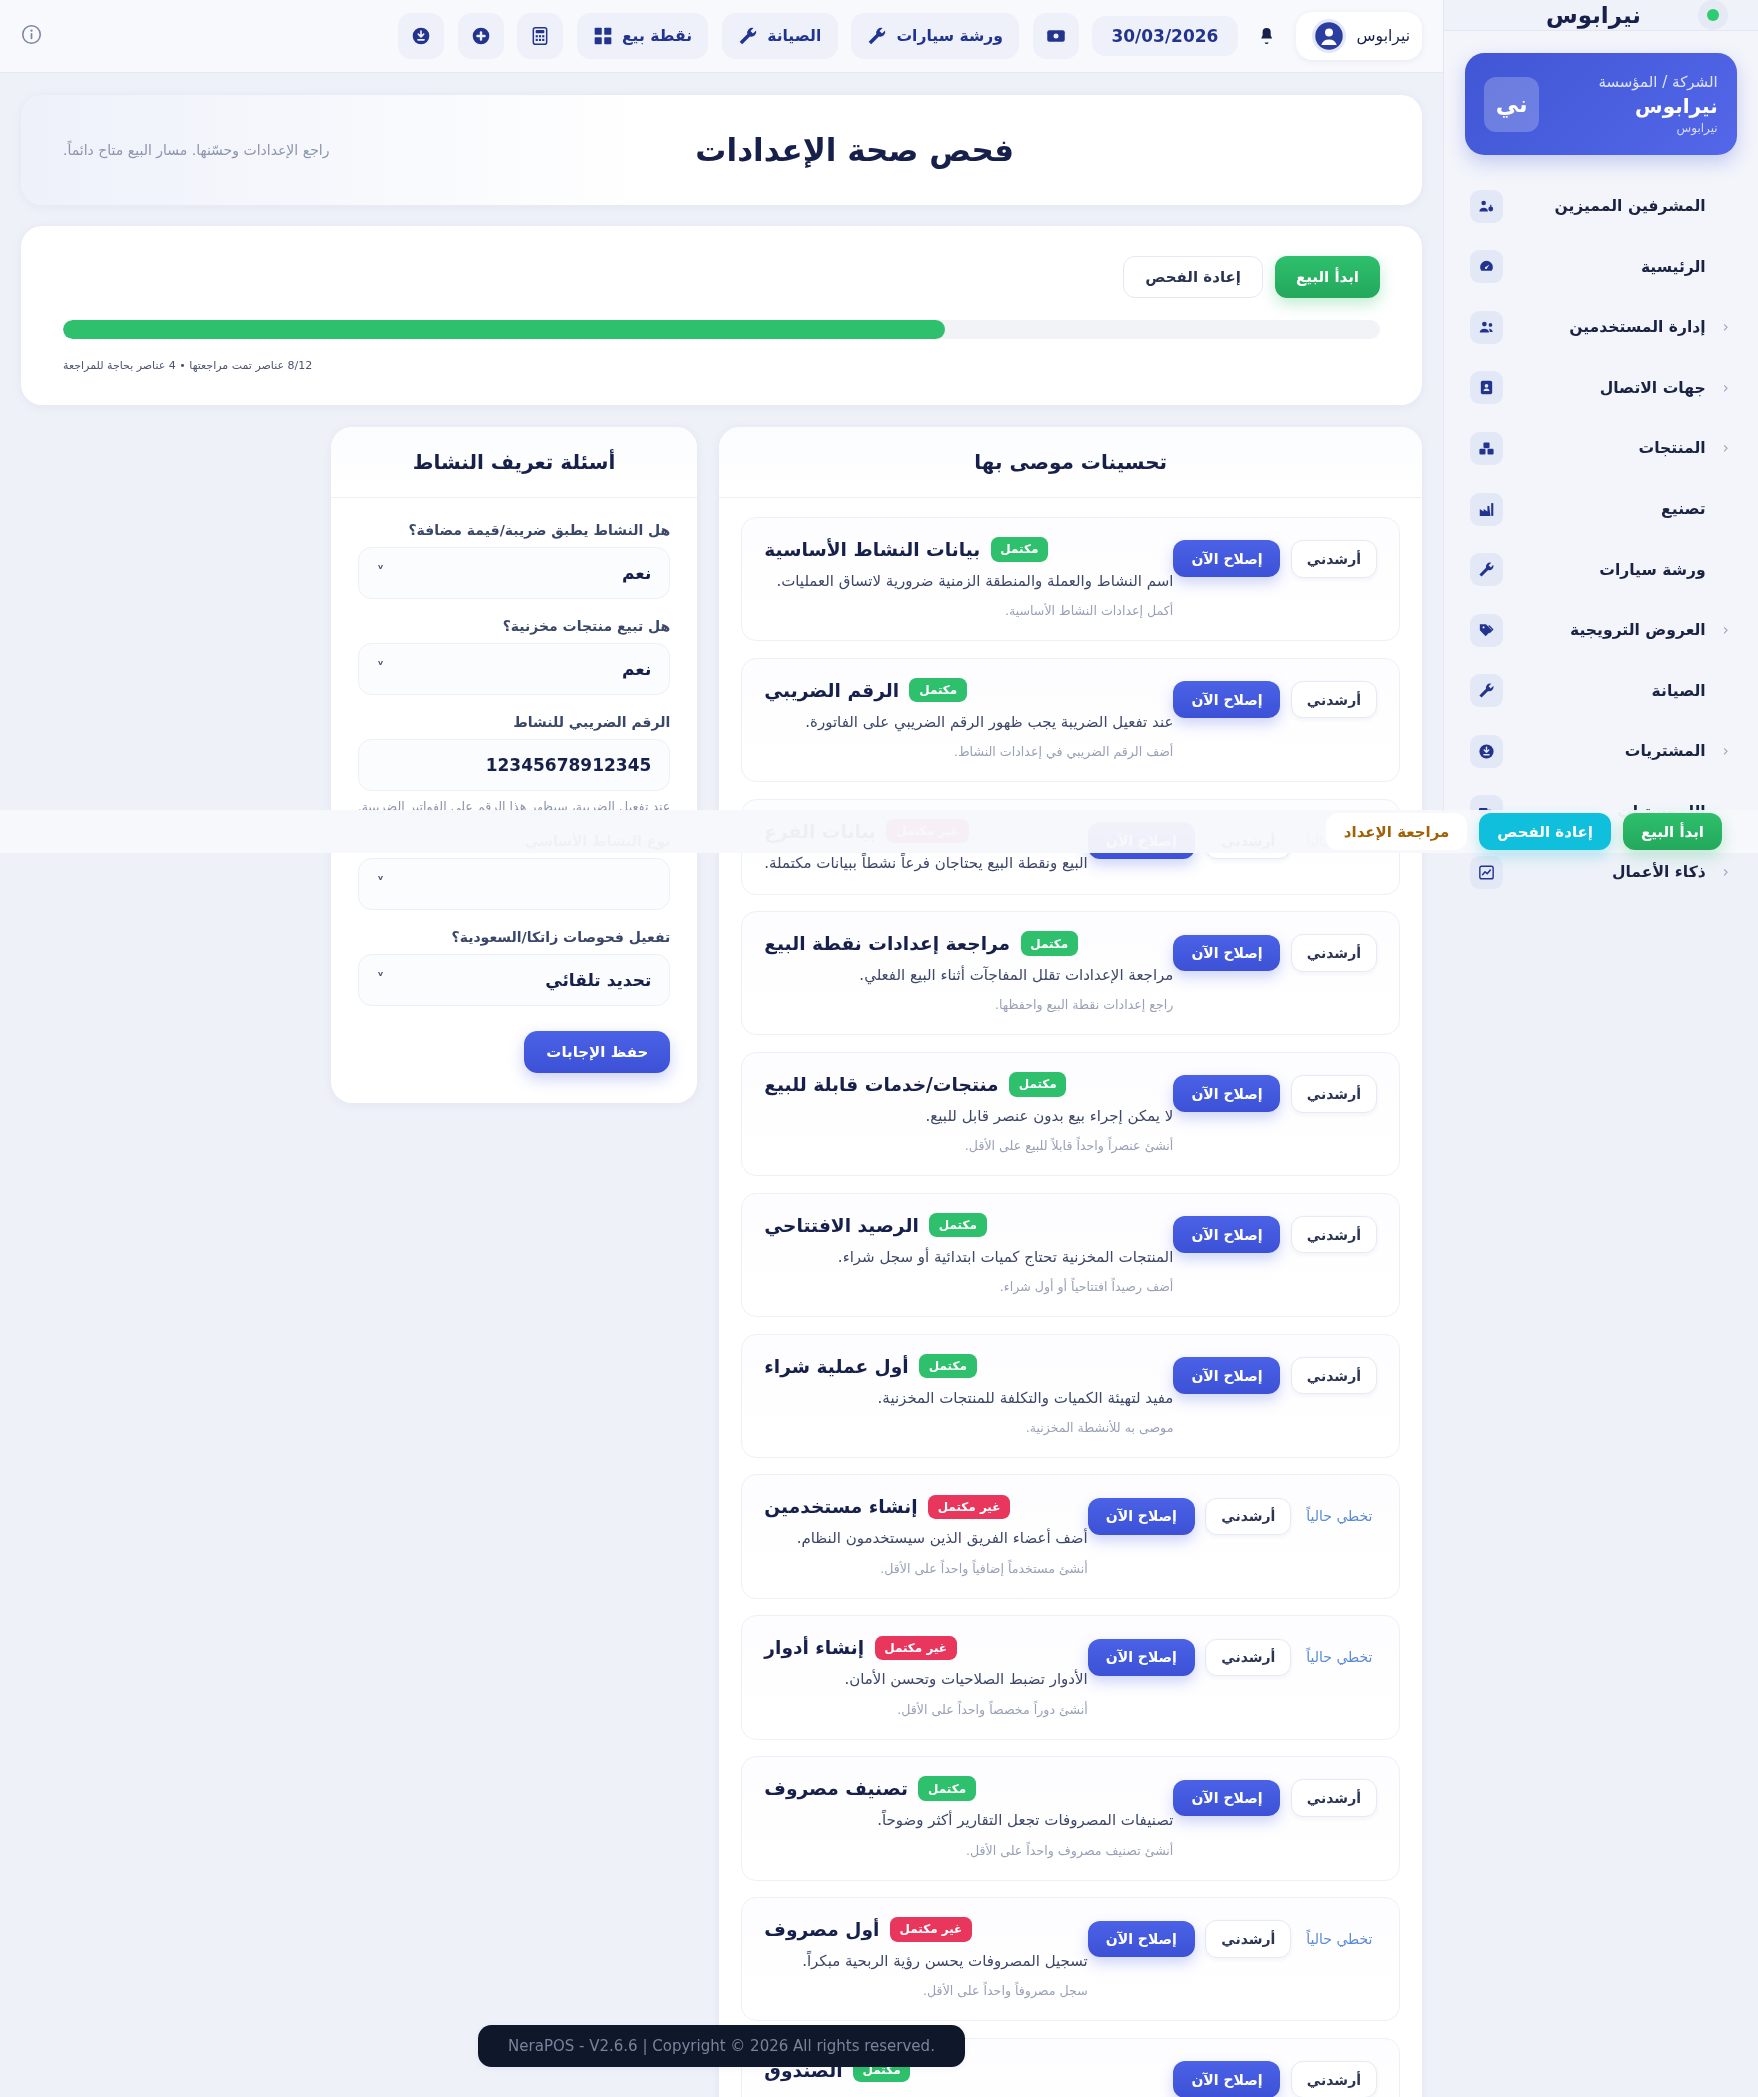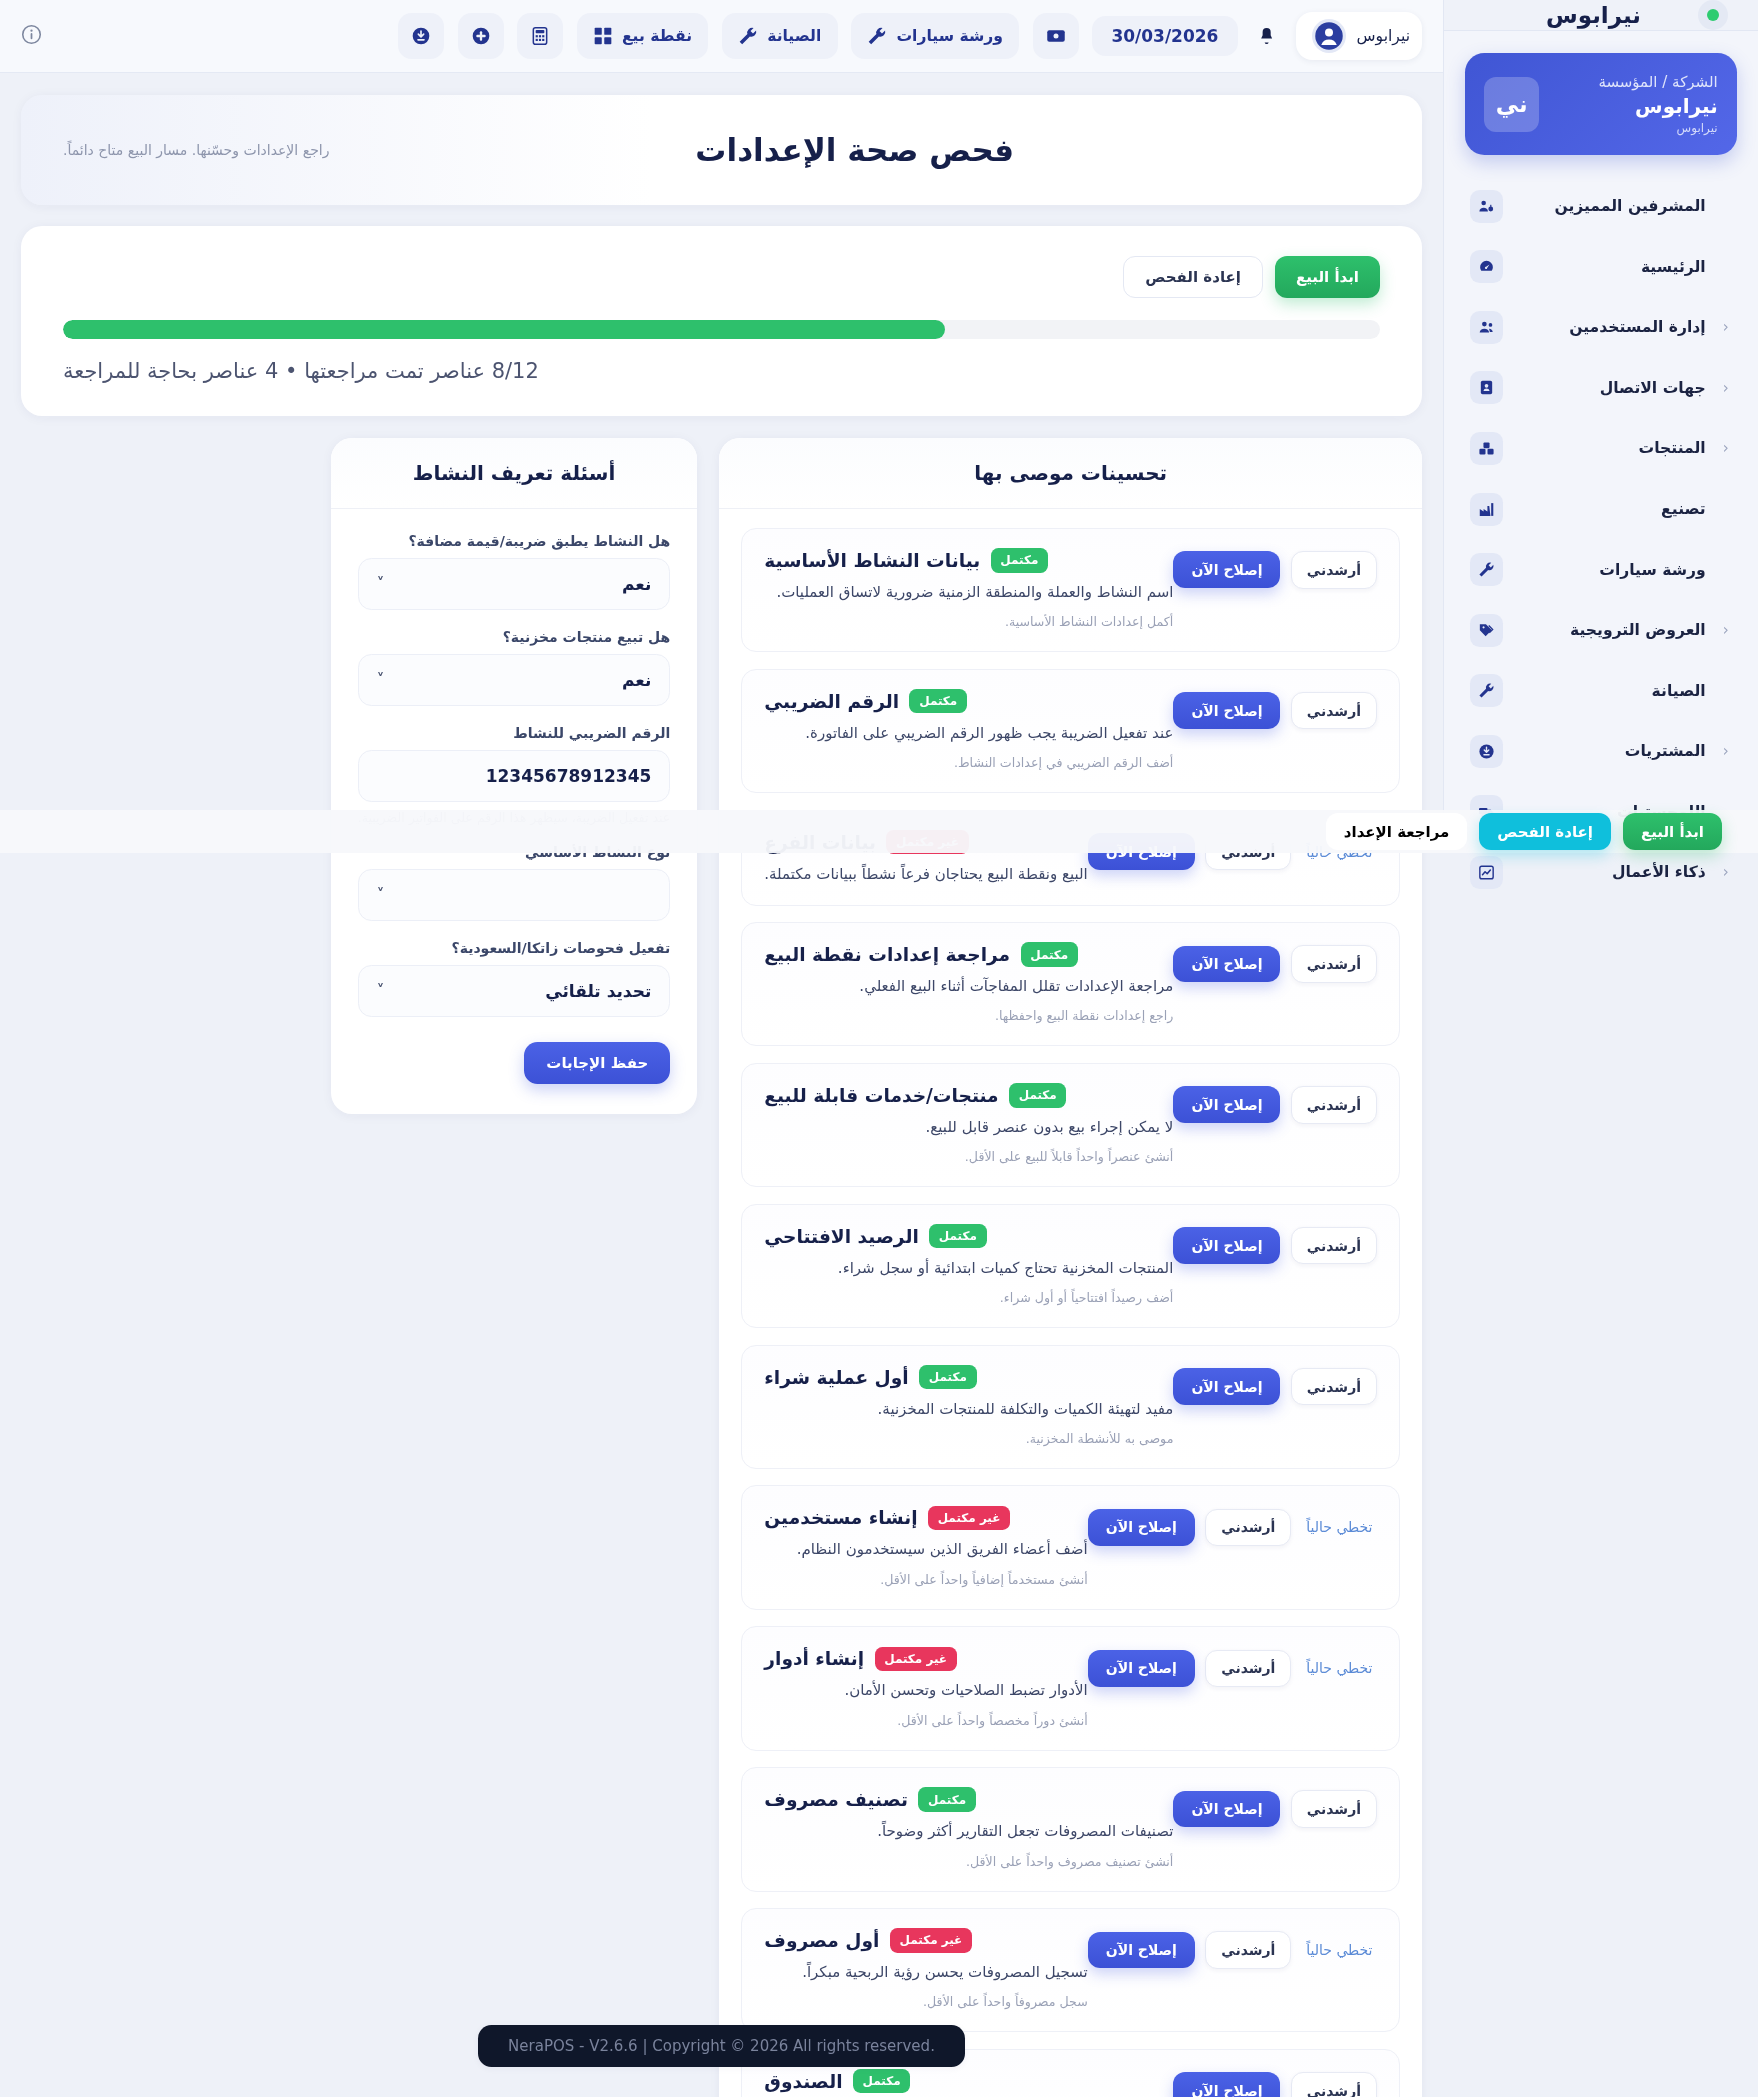--- a/index.html
+++ b/index.html
@@ -170,21 +170,21 @@
   .btn-ghost { background: #fff; color: #2b3452; border: 1.5px solid #e4e8f3; }
   #readiness-label { flex: 1; text-align: left; font-size: 20px; font-weight: bold; color: #16204a; }
   #progress-track {
     height: 19.3px; border-radius: 10.4px;
     background: #f2f3f6;
     margin: 22px 0 19.3px 0;
     overflow: hidden;
     display: flex; flex-direction: row-reverse;
   }
   #progress-fill { height: 100%; background: #2ec06c; border-radius: 10.4px; }
-  #progress-meta { text-align: left; font-size: 21px; color: #4c5470; }
+  #progress-meta { text-align: left; font-size: 11px; color: #4c5470; }
 
   
   #columns { display: flex; gap: 22px; align-items: flex-start; }
 
   .panel-head {
     height: 71px;
     display: flex; align-items: center; justify-content: center;
     border-bottom: 1.5px solid #eef0f6;
     background: linear-gradient(180deg,#fbfcfe,#ffffff);
     border-radius: 21px 21px 0 0;
@@ -257,21 +257,21 @@
   #overlay-bar {
     position: absolute; top: 810px; right: 0; left: 0;
     height: 43px;
     background: rgba(247,248,251,.96);
     display: flex; align-items: center;
     padding: 0 36px;
     gap: 12px;
     z-index: 40;
   }
   .btn-cyan { background: #0fbfdc; color: #fff; box-shadow: 0 6px 13.4px rgba(15,191,220,.3); }
-  .btn-white { background: #fff; color: #000000; border: 1.5px solid #eaedf5; text-align: center; }
+  .btn-white { background: #fff; color: #a16207; border: 1.5px solid #eaedf5; text-align: center; }
   .ov-btn { border-radius: 12px; padding: 9.7px 18px; font-size: 15px; font-weight: bold; border: none; cursor: pointer; font-family: inherit; }
 
   
   #footer {
     position: absolute; top: 2025px; right: 315px; left: 0;
     display: flex; justify-content: center;
   }
   #footer-pill {
     background: #0f172a; border-radius: 13.4px;
     padding: 12px 30px;

